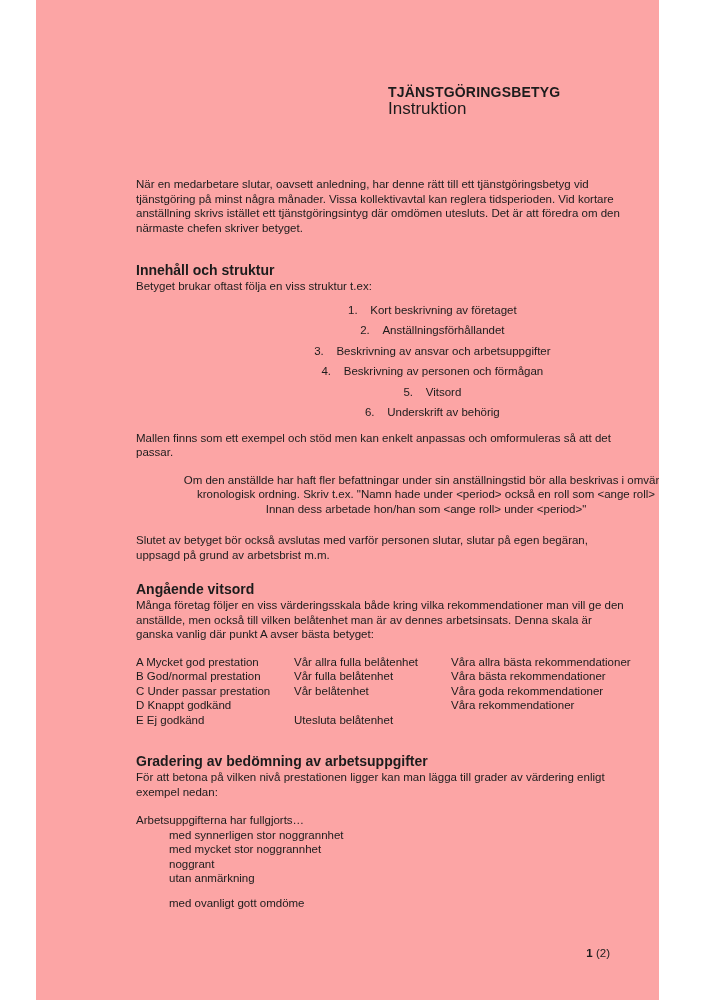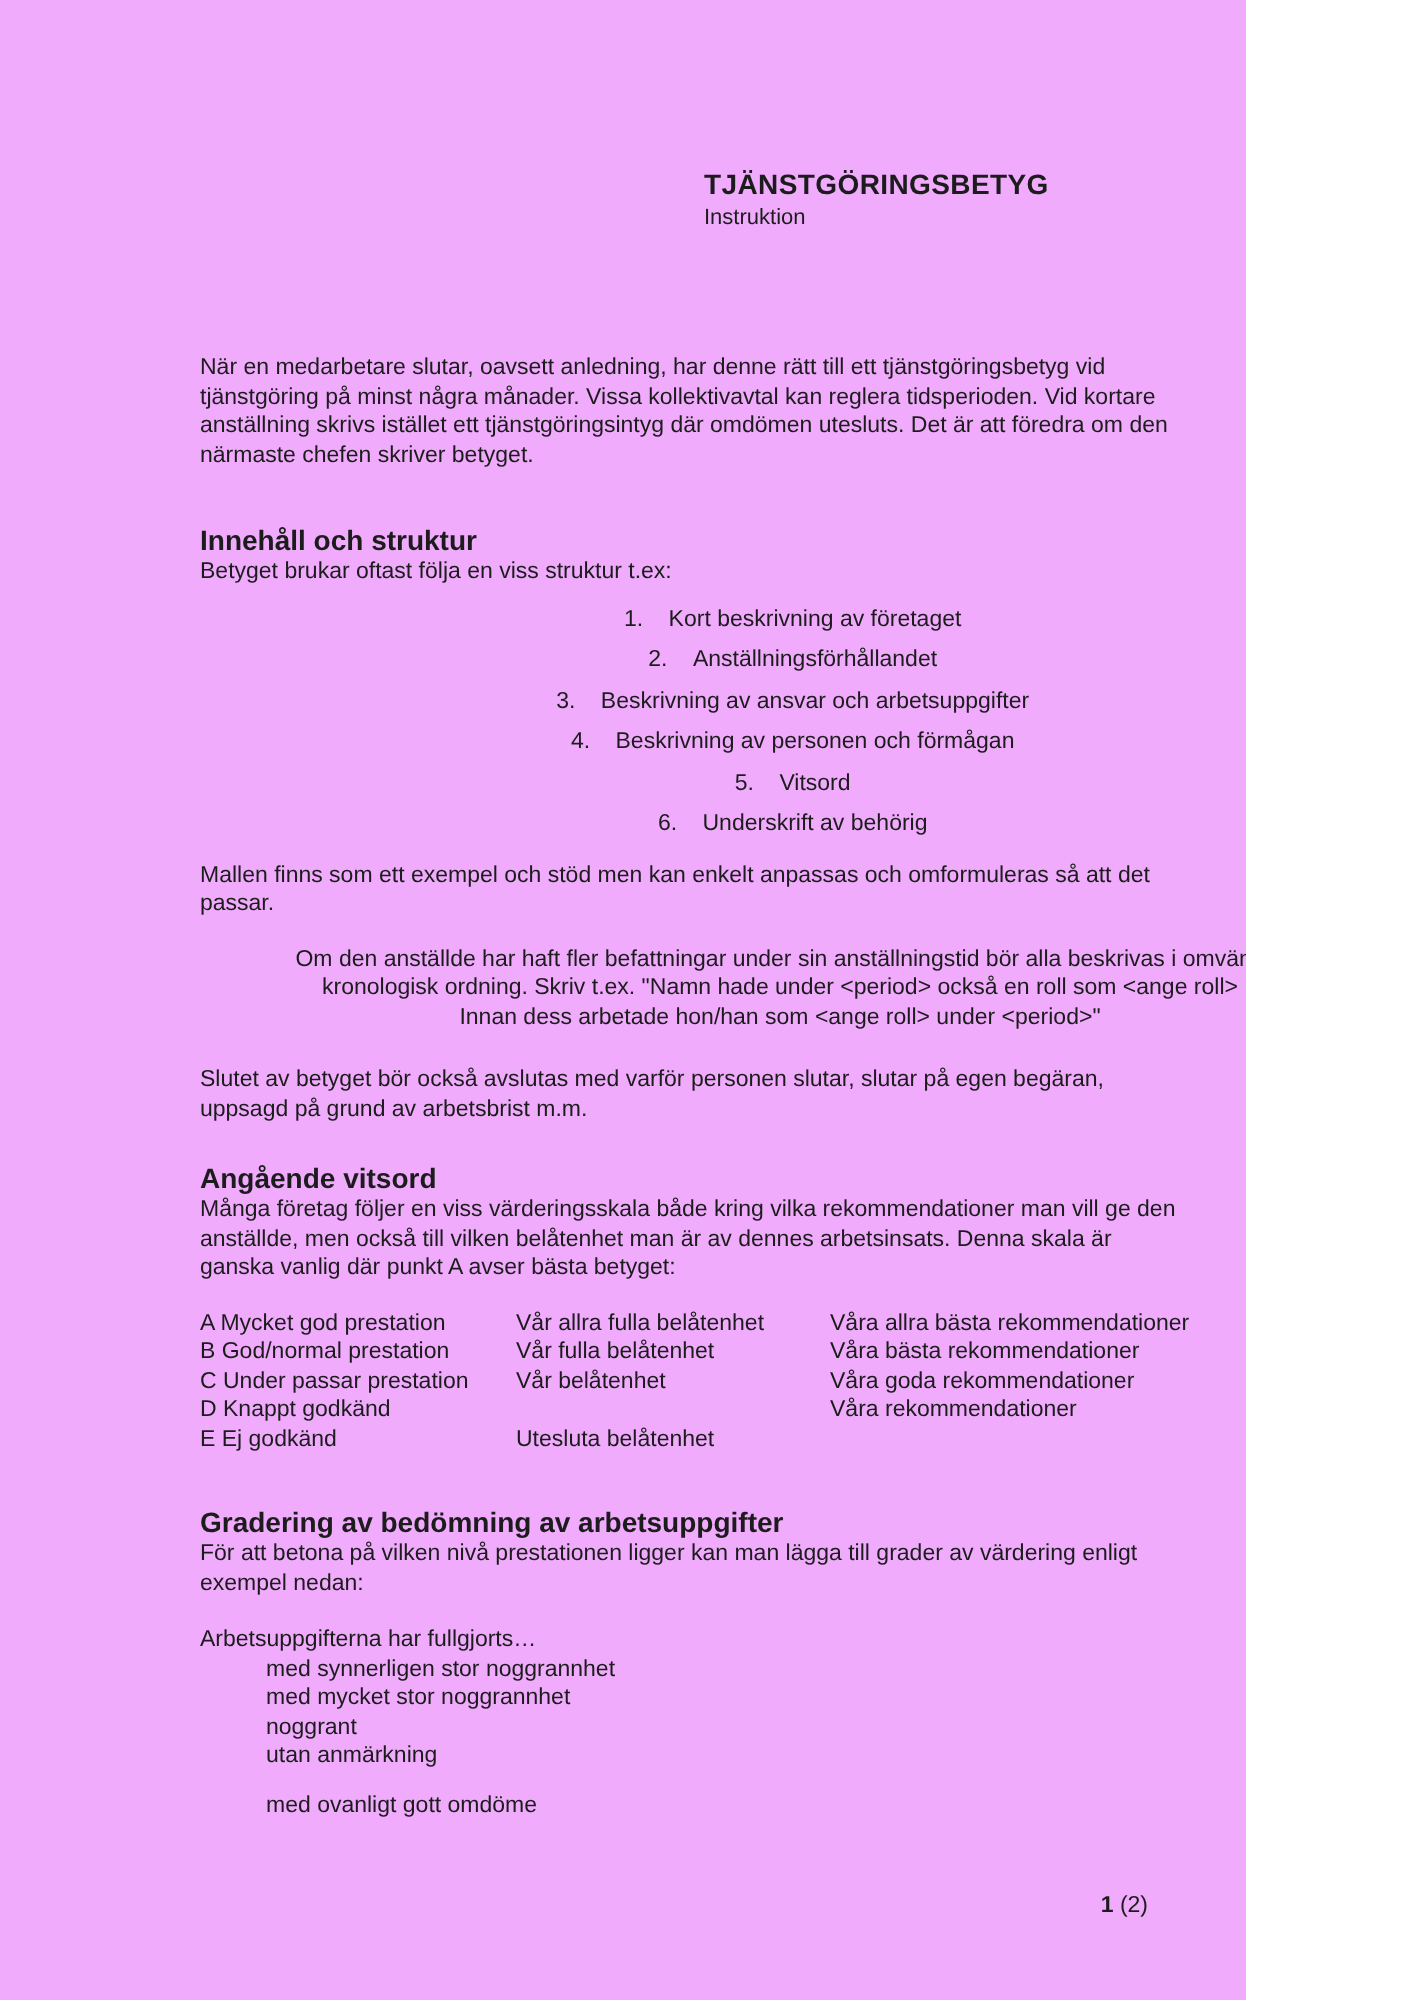--- a/index.html
+++ b/index.html
@@ -4,40 +4,41 @@
 <style>
   html, body {
     margin: 0;
     padding: 0;
     background: #ffffff;
   }
   .page {
     position: relative;
     width: 623px;
     height: 1000px;
-    background: #f0abfc;
+    background: #fca5a5;
     color: #1c1c1c;
     font-family: "Liberation Sans", "DejaVu Sans", sans-serif;
     font-size: 11.5px;
     line-height: 14.5px;
     overflow: hidden;
+    margin-left: 36px;
   }
   .title-block {
     position: absolute;
     left: 352px;
     top: 84px;
   }
   .doc-title {
     font-size: 14px;
     line-height: 17px;
     font-weight: bold;
     letter-spacing: 0.2px;
   }
   .doc-subtitle {
-    font-size: 11px;
+    font-size: 17px;
     line-height: 16px;
   }
   .content {
     position: absolute;
     left: 100px;
     top: 177px;
     width: 580px;
   }
   .para {
     margin: 0;

